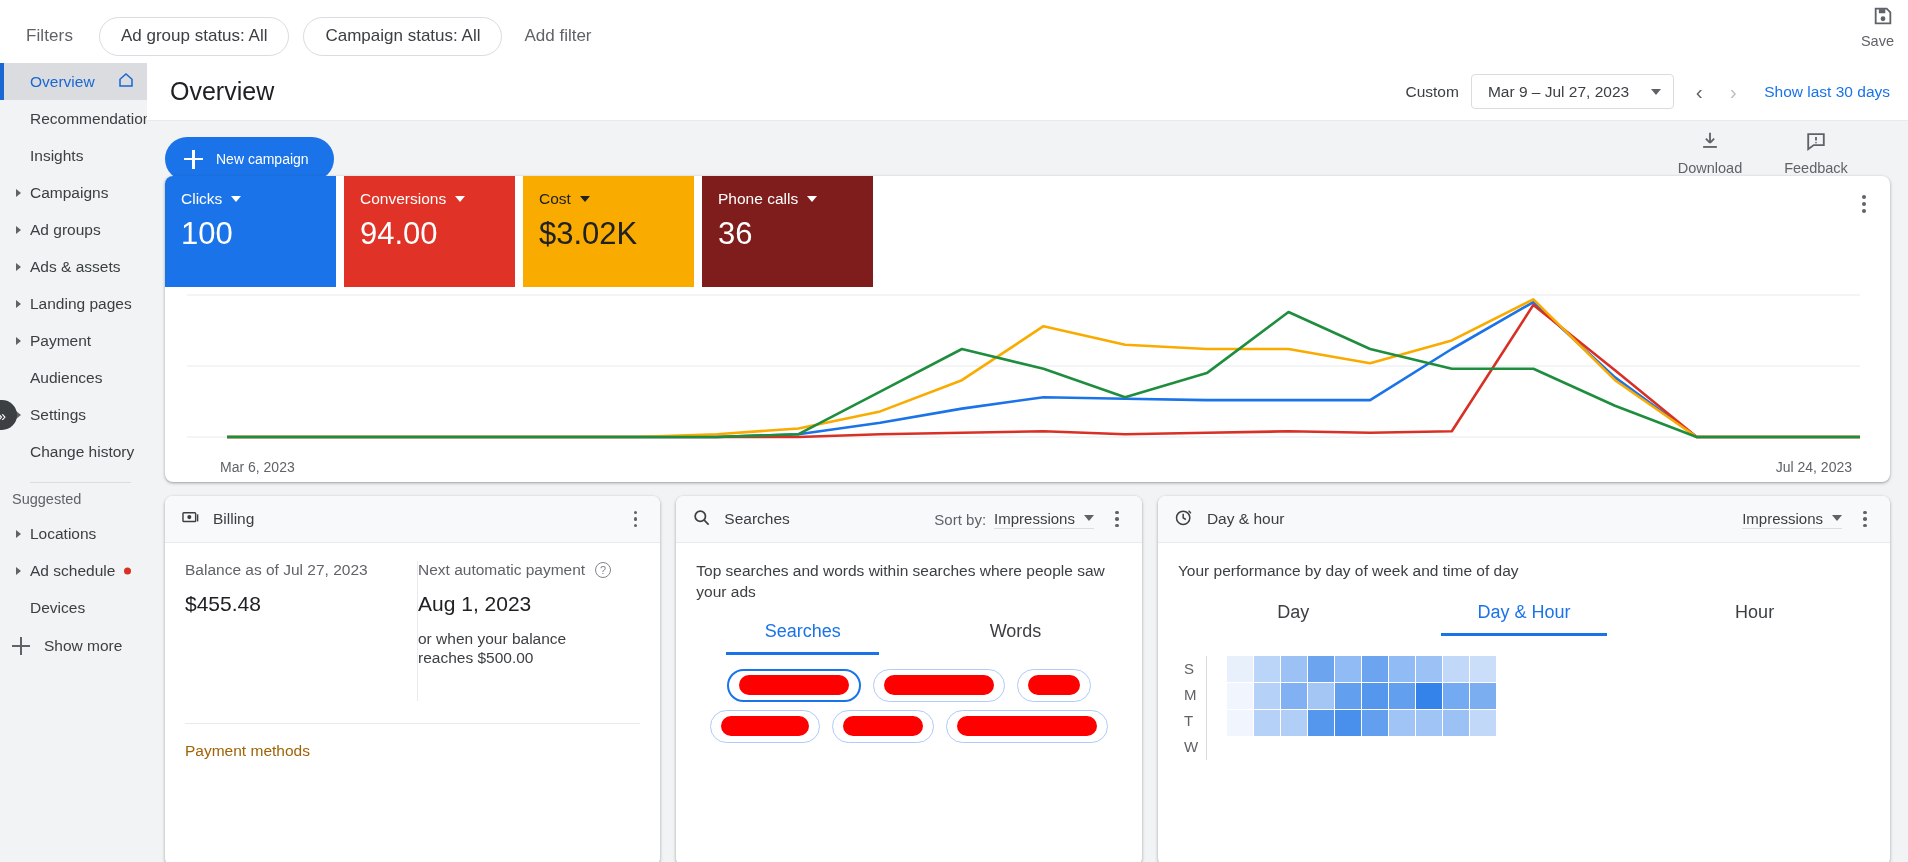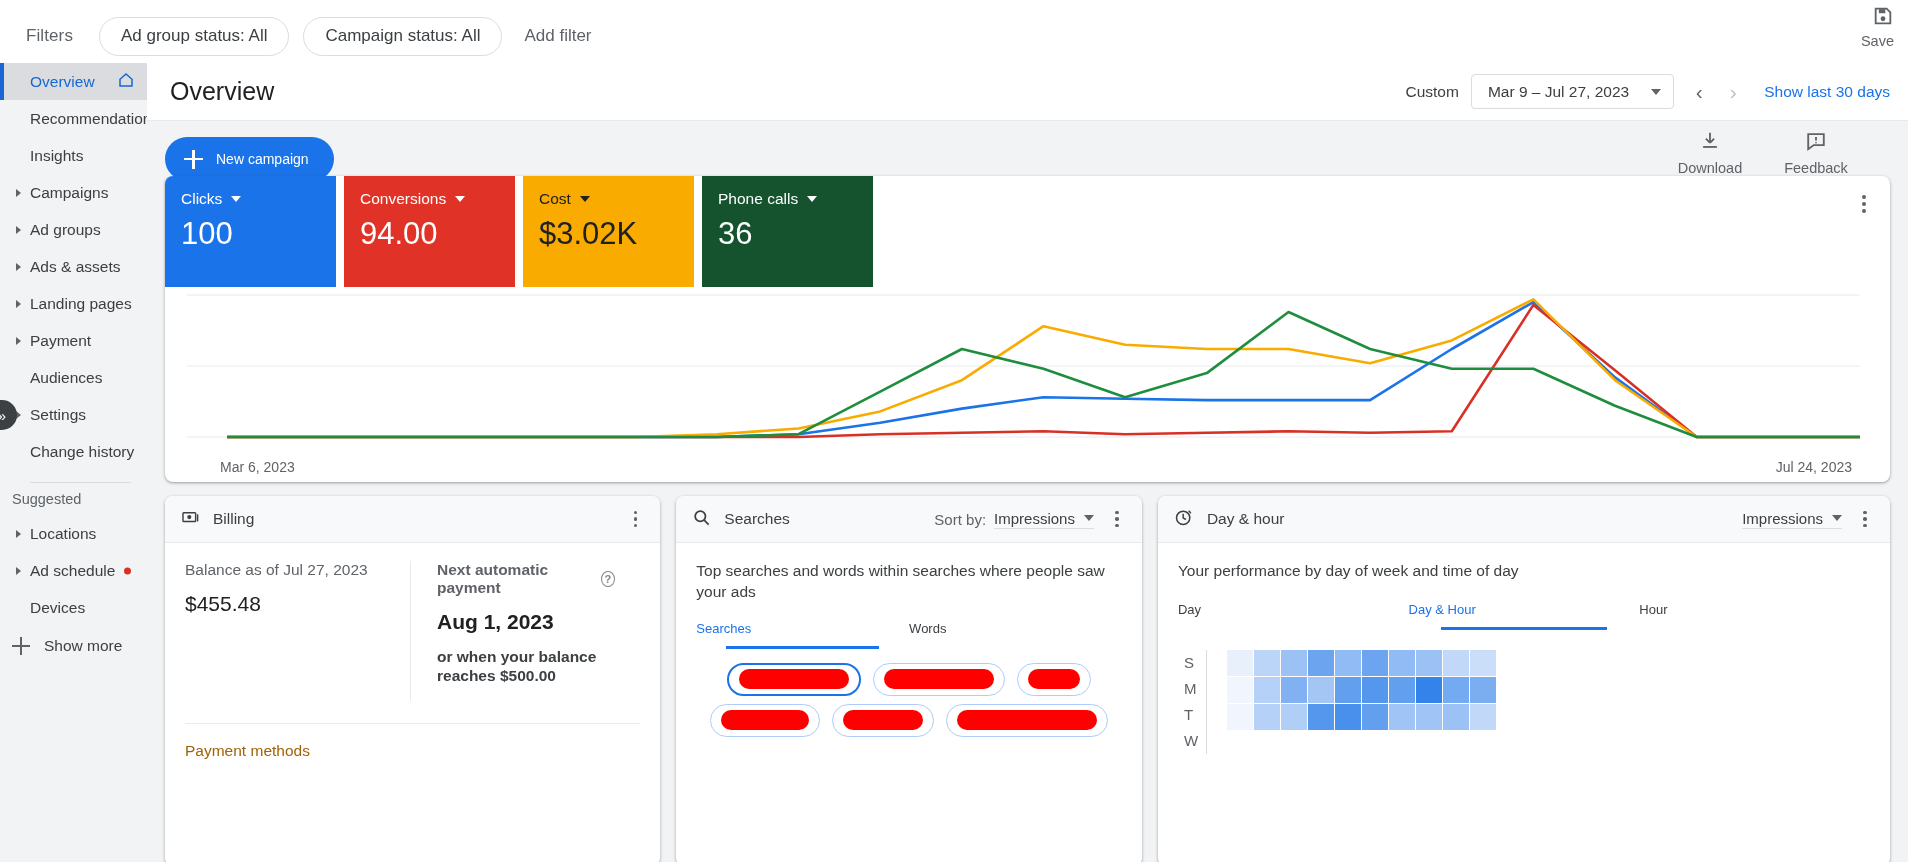--- a/index.html
+++ b/index.html
@@ -209,37 +209,37 @@
   .kebab-sm {
     width: 26px; height: 26px; margin-left: 10px; cursor: pointer;
     display: flex; flex-direction: column; align-items: center; justify-content: center;
   }
   .kebab-sm i { width: 3.6px; height: 3.6px; border-radius: 50%; background: #5f6368; margin: 1.4px 0; display: block; }
   .card-body { padding: 18px 20px 0 20px; position: relative; height: 323px; }
 
   
   .bill-cols { display: flex; }
   .bill-col { width: 205px; }
-  .bill-col.second { border-left: 1px solid #e8eaed; padding-left: 26px; margin-left: 20px; height: 140px; font-weight: bold; }
+  .bill-col.second { border-left: 1px solid #e8eaed; margin-left: 27px; height: 140px; }
   .bill-lbl { font-size: 15.5px; color: #5f6368; display: flex; align-items: center; }
   .bill-big { font-size: 21px; color: #202124; margin-top: 13px; }
   .bill-sub { font-size: 15.5px; color: #3c4043; margin-top: 13px; line-height: 1.25; }
   .qmark {
     width: 16px; height: 16px; border-radius: 50%; border: 1.4px solid #80868b;
     color: #80868b; font-size: 11px; line-height: 14px; text-align: center;
     margin-left: 10px; display: inline-block;
   }
   .bill-div { height: 1px; background: #e8eaed; margin: 22px 0 0 0; }
   .bill-pay { font-size: 15.5px; color: #a16207; margin-top: 18px; }
 
   
   .card-desc { font-size: 15.5px; color: #3c4043; line-height: 1.35; }
   .tabs { display: flex; margin-top: 18px; }
   .tab {
-    flex: 1; font-size: 13px; color: #3c4043;
+    flex: 1; text-align: center; font-size: 18px; color: #3c4043;
     padding-bottom: 13px; cursor: pointer; position: relative;
   }
   .tab.active { color: #1a73e8; }
   .tab.active::after {
     content: ""; position: absolute; left: 14%; right: 14%; bottom: 0;
     height: 3px; background: #1a73e8;
   }
   .chips-area { margin-top: 14px; display: flex; flex-wrap: wrap; gap: 8px 12px; justify-content: center; }
   .searchchip {
     height: 33px; border: 1px solid #aecbfa; border-radius: 17px;
@@ -414,21 +414,21 @@
         </div>
         <div class="sc-val">94.00</div>
       </div>
       <div class="sc dark" style="background:#f9ab00">
         <div class="sc-top">
           <span>Cost</span>
           <span class="sc-tri"></span>
         </div>
         <div class="sc-val">$3.02K</div>
       </div>
-      <div class="sc" style="background:#14532d">
+      <div class="sc" style="background:#7f1d1d">
         <div class="sc-top">
           <span>Phone calls</span>
           <span class="sc-tri"></span>
         </div>
         <div class="sc-val">36</div>
       </div>
       <div class="kebab">
           <i></i>
           <i></i>
           <i></i>

